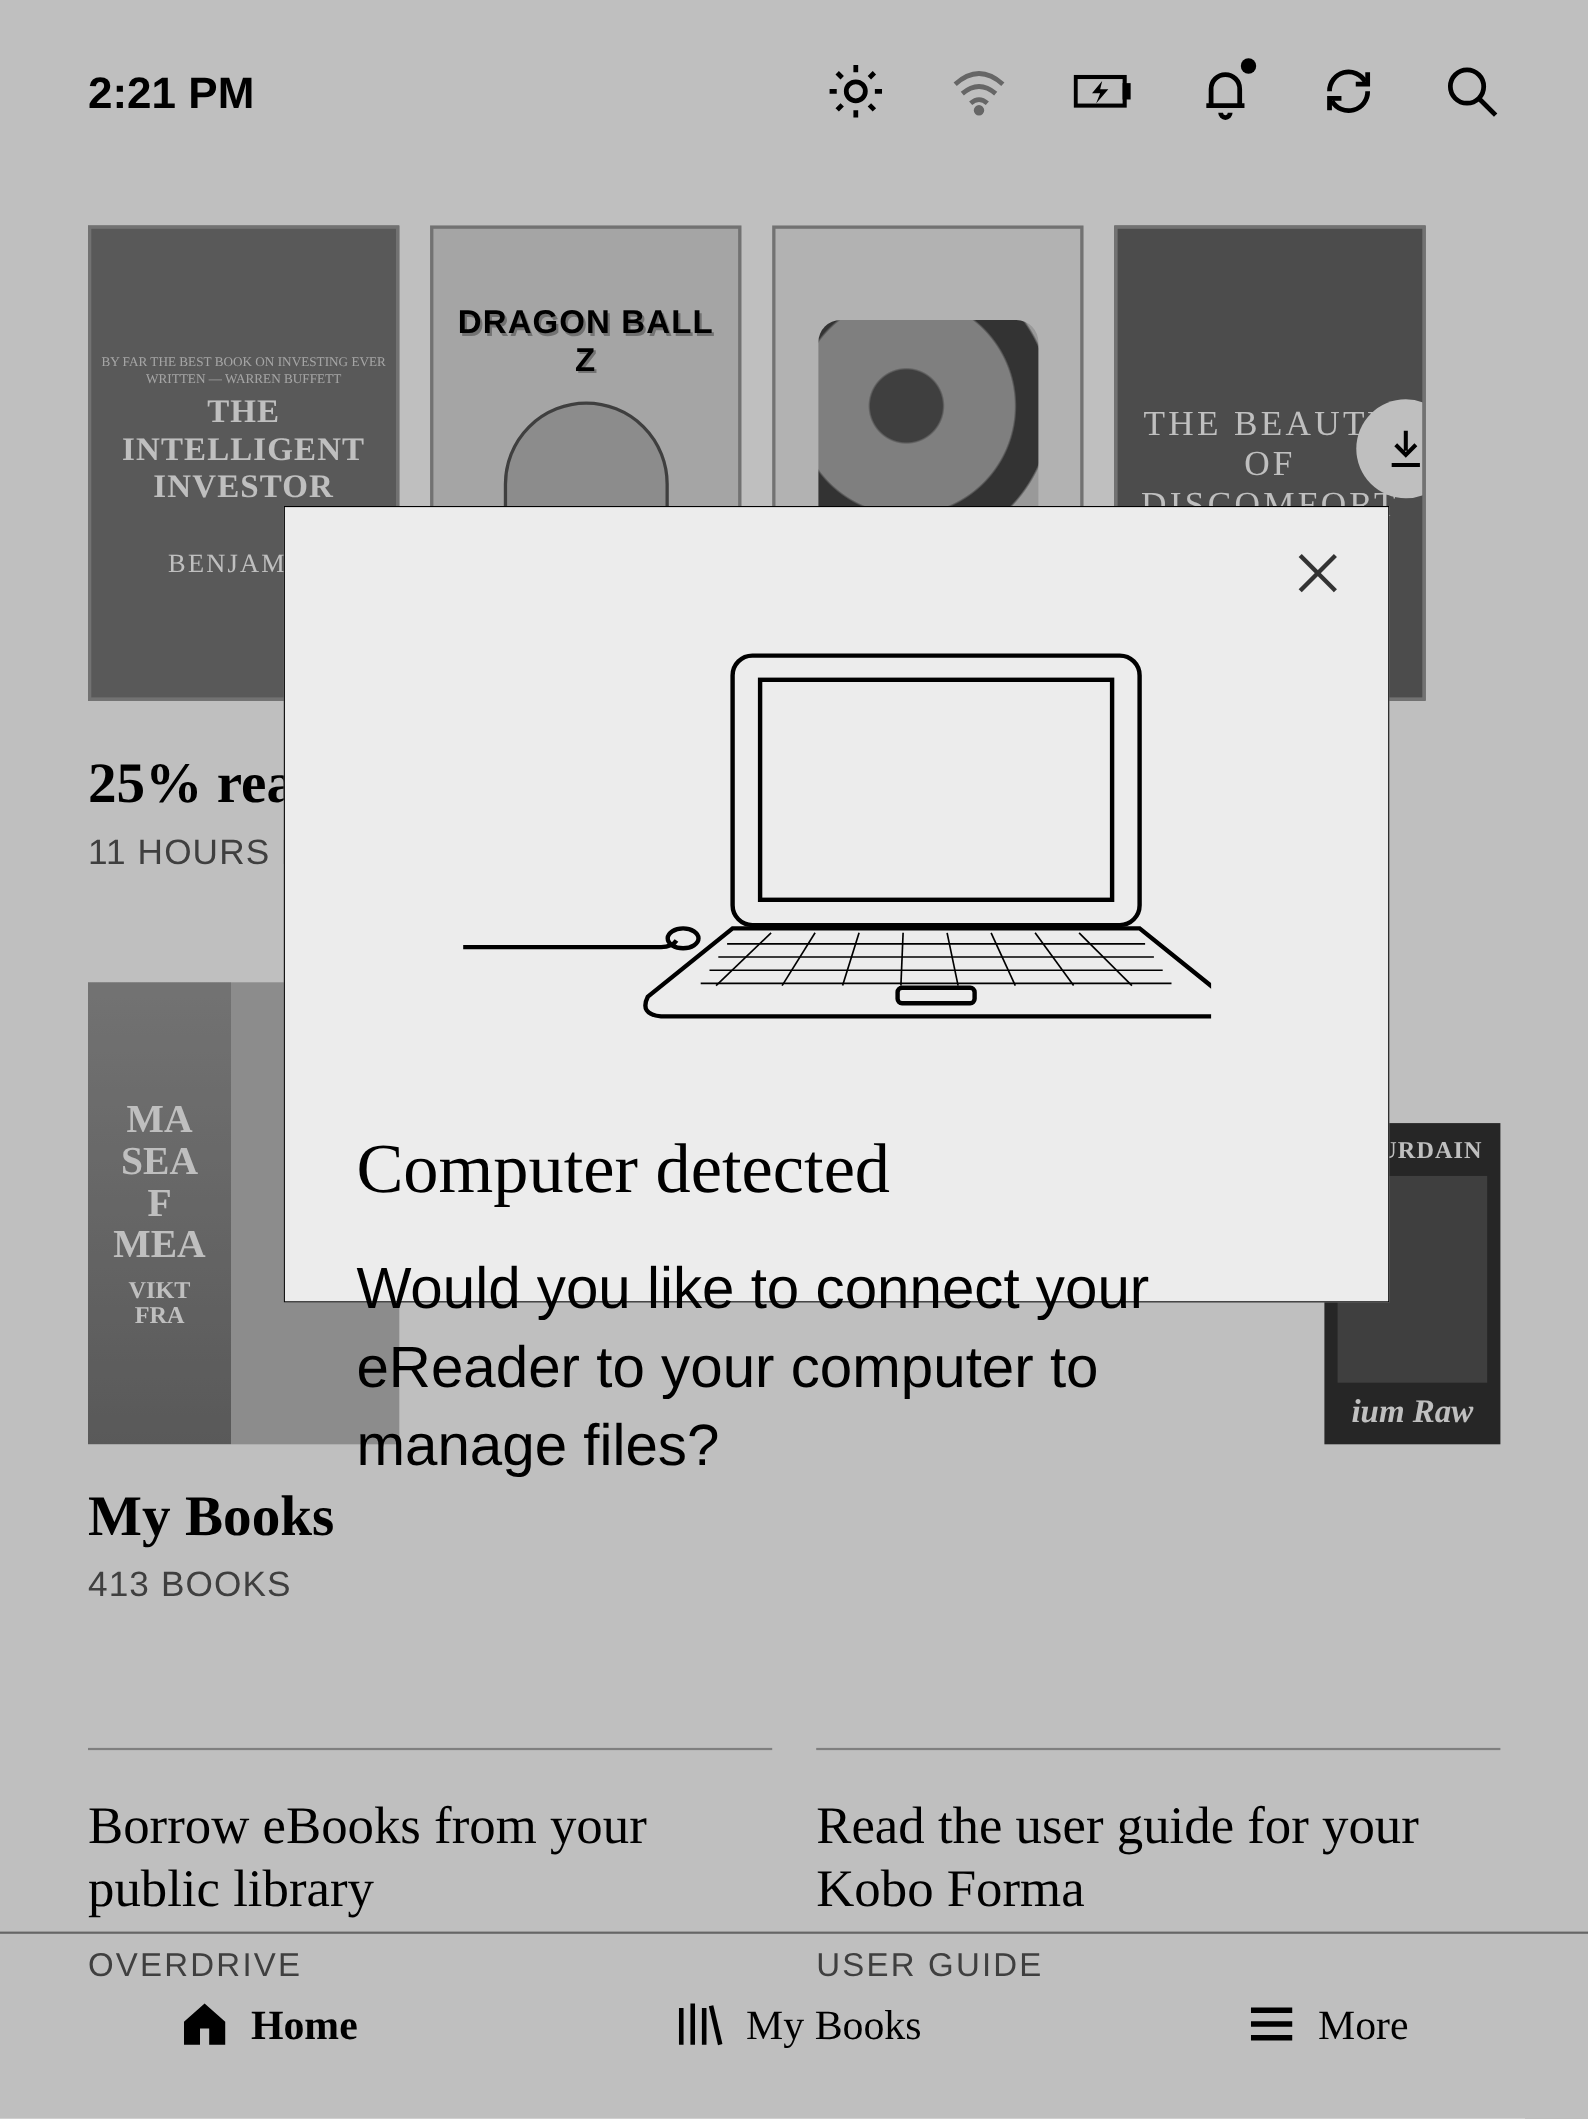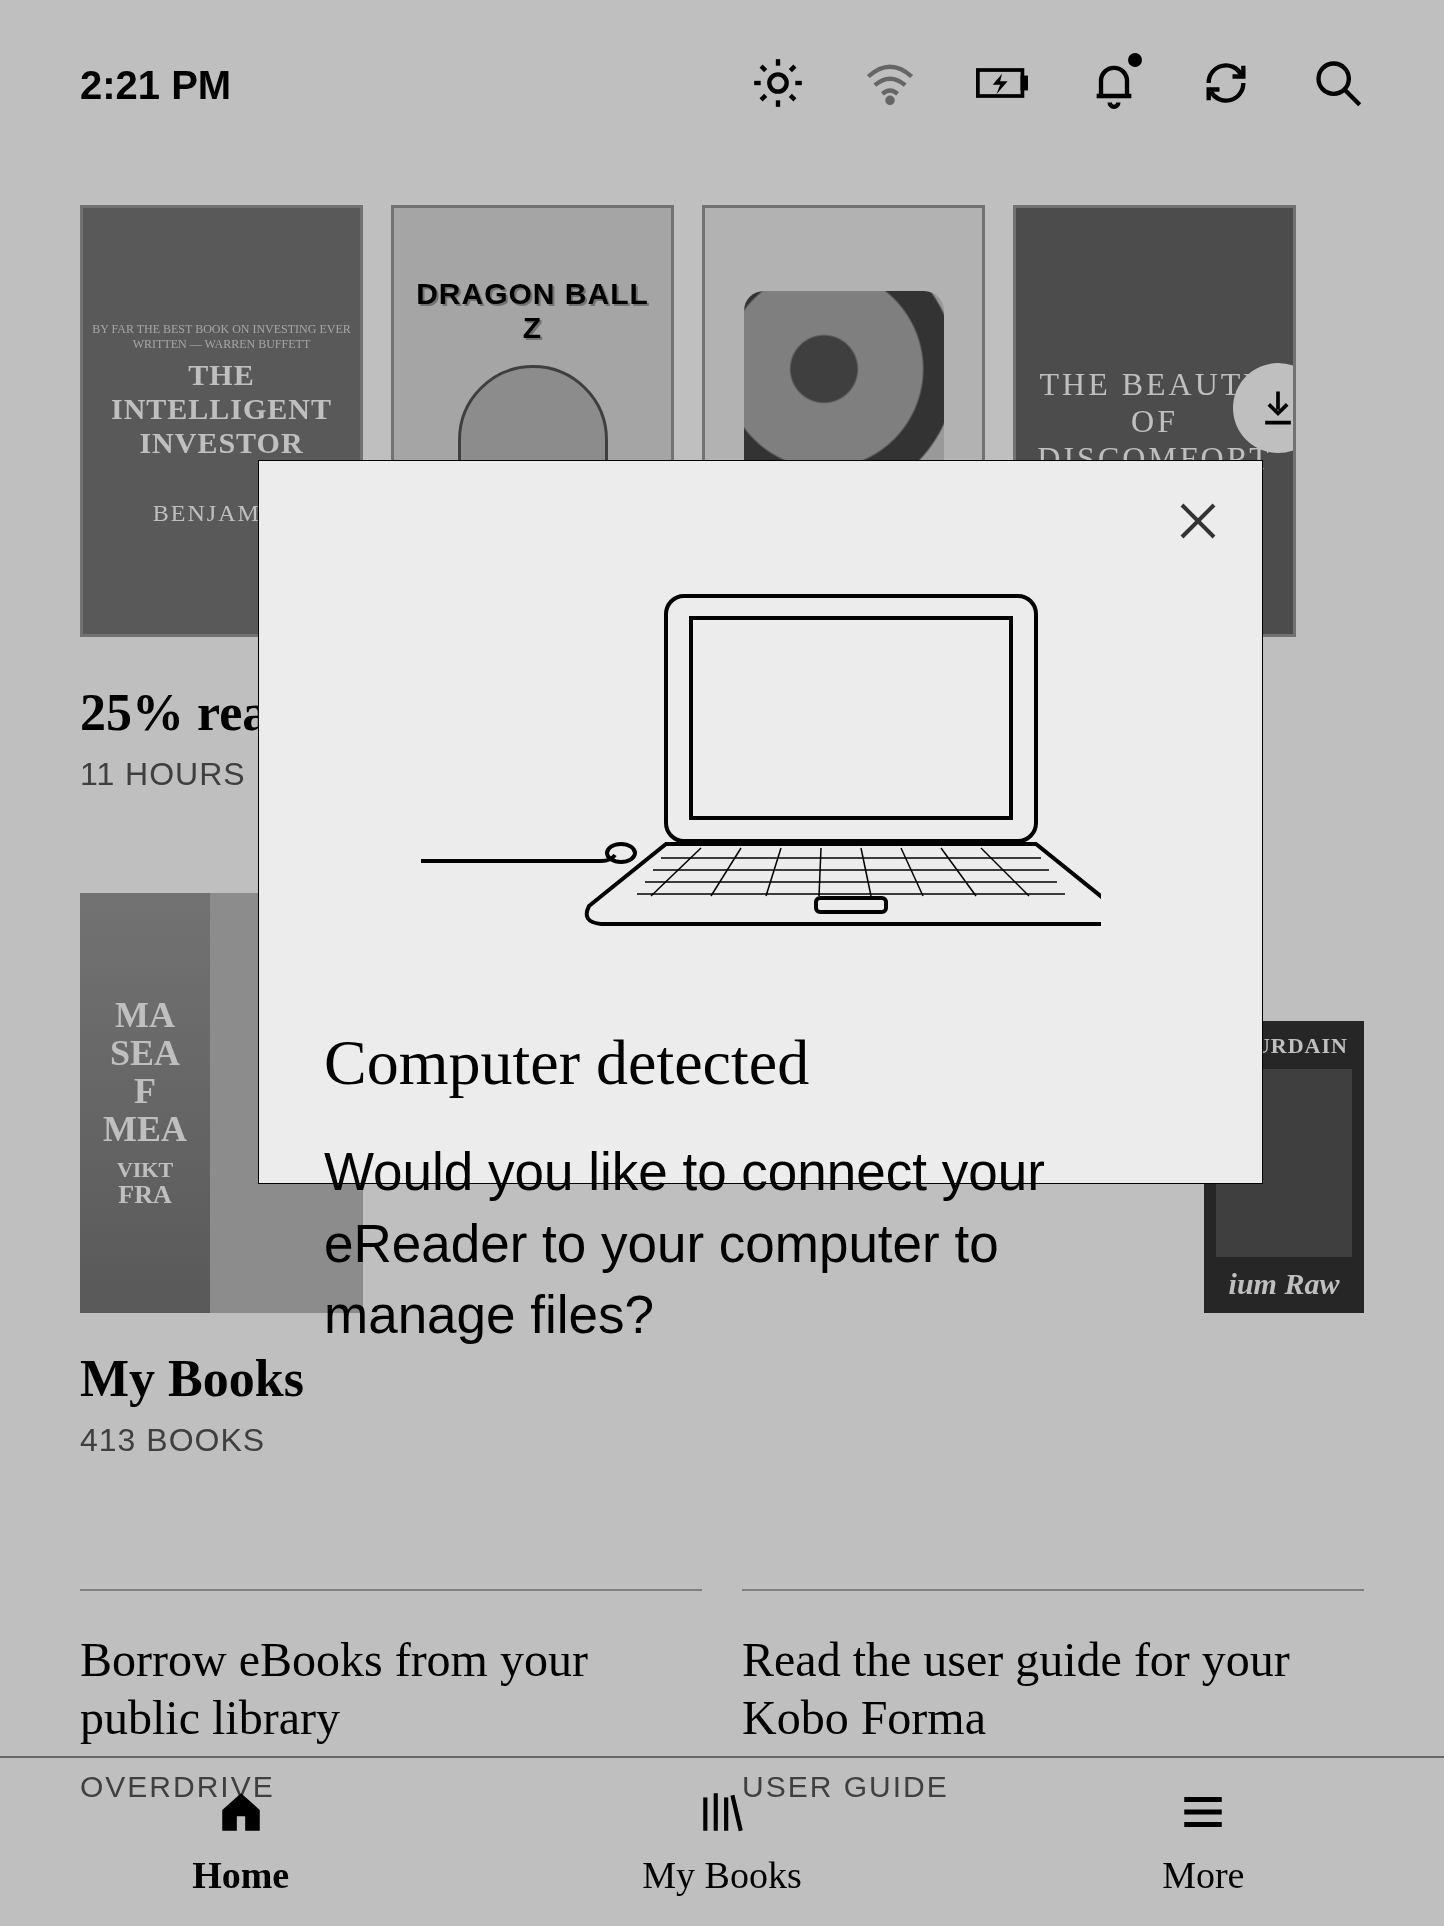--- a/index.html
+++ b/index.html
@@ -52,21 +52,21 @@
   .card { flex:1; border-top:2px solid #aaa; padding-top:40px;}
   .card .ctitle { font-size:48px; font-weight:400; line-height:1.2; }
   .card .csub { font-size:30px; letter-spacing:2px; color:#555; margin-top:24px;}
 
   
   .bottomnav {
     position:absolute; left:0; right:0; bottom:0; height:170px;
     border-top:2px solid #888;
     display:flex;
   }
-  .nav-item { flex:1; display:flex; flex-direction:column; align-items:center; justify-content:center; gap:12px;}
+  .nav-item { flex:1; display:flex; flex-direction:row; align-items:center; justify-content:center; gap:12px;}
   .nav-item .label { font-size:38px; }
   .nav-item.active .label { font-weight:700; }
   .nav-item svg { width:60px; height:50px; }
 
   
   .modal {
     position:absolute; z-index:100;
     left:218px; top:460px; width:1005px; height:724px;
     background:#ececec; border:1px solid #000;
     padding: 55px 65px;
@@ -180,21 +180,21 @@
   </div>
 
   <div class="second-row">
     <div class="book2" style="background:#bbb;">
       <div class="clip-left">
         <span>MA</span>
         <span>SEA</span>
         <span>F</span>
         <span>MEA</span>
         <span style="font-size:22px;margin-top:10px;">VIKT</span>
-        <span style="font-size:26px;">FRA</span>
+        <span style="font-size:22px;">FRA</span>
       </div>
     </div>
     <div class="spacer"></div>
     <div class="book2 right">
       <div style="font-size:22px;letter-spacing:1px;">BOURDAIN</div>
       <div style="flex:1;background:#555;width:100%;margin:10px 0;"></div>
       <div style="font-size:30px;font-style:italic;">ium Raw</div>
     </div>
   </div>
 

